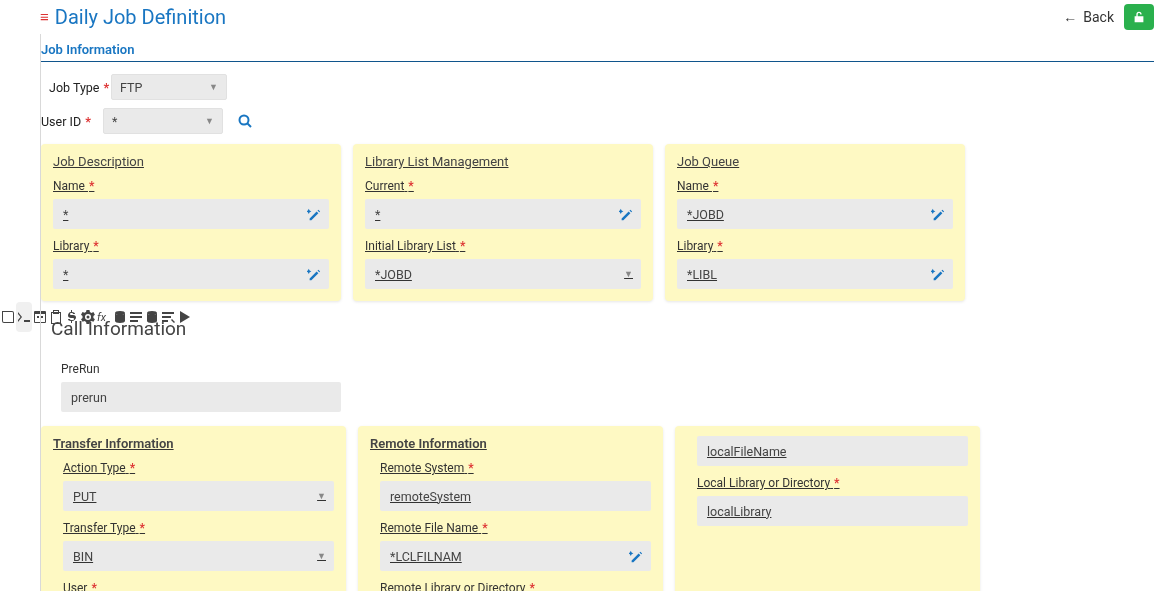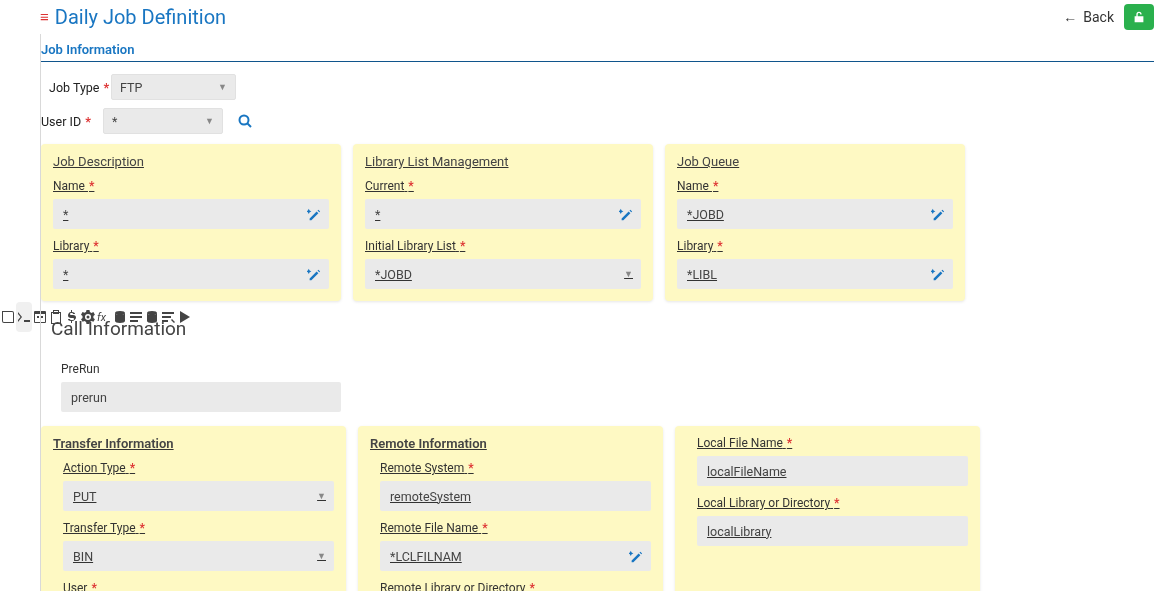--- a/index.html
+++ b/index.html
@@ -227,21 +227,21 @@
         </div>
       </div>
     </div>
 
     <div class="content">
       <div class="section-header">Job Information</div>
 
       <div class="top-fields">
         <div class="row">
           <span class="lbl" style="width:54px;margin-left:8px;"><span>Job Type</span> <span class="req">*</span></span>
-          <div class="select" style="width:125px;">
+          <div class="select" style="width:116px;">
             <span>FTP</span>
             <span class="caret">▼</span>
           </div>
         </div>
         <div class="row">
           <span class="lbl" style="width:54px;"><span>User ID</span> <span class="req">*</span></span>
           <div class="select" style="width:120px;">
             <span>*</span>
             <span class="caret">▼</span>
           </div>
@@ -387,21 +387,20 @@
           <div class="fld" style="padding-left:10px;">
             <span class="fld-label"><span>Remote Library or Directory</span> <span class="req">*</span></span>
             <div class="input">
               <span>remoteLibrary</span>
             </div>
           </div>
         </div>
 
         <div class="card col">
           <div class="fld" style="padding-left:10px;">
-            <span class="fld-label"><span>Local File Name</span> <span class="req">*</span></span>
             <div class="input">
               <span>localFileName</span>
             </div>
           </div>
           <div class="fld" style="padding-left:10px;">
             <span class="fld-label"><span>Local Library or Directory</span> <span class="req">*</span></span>
             <div class="input">
               <span>localLibrary</span>
             </div>
           </div>

